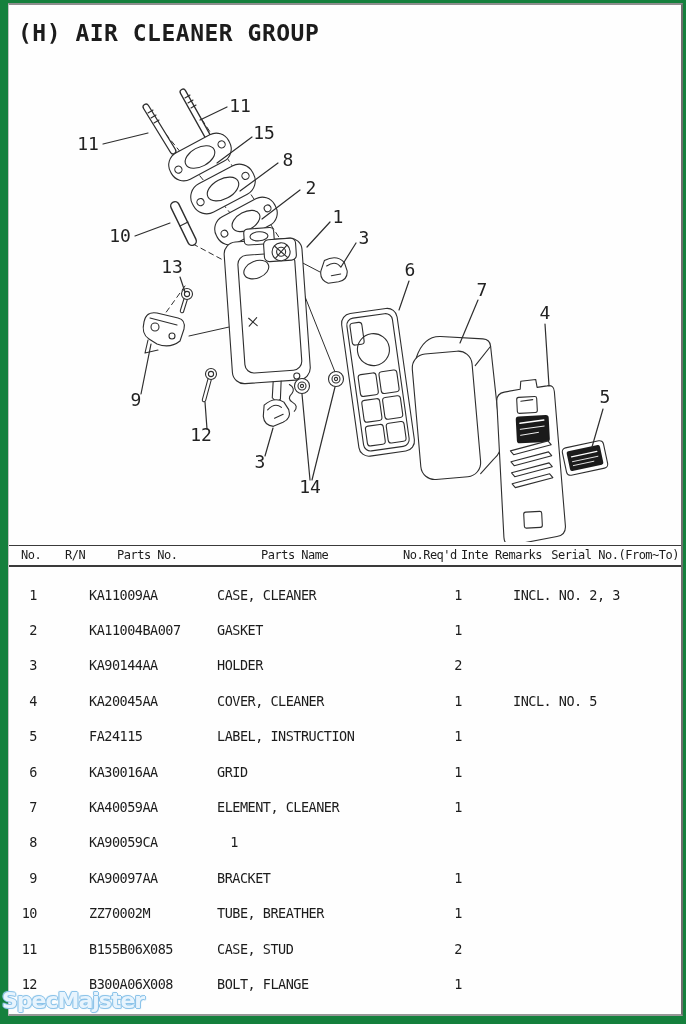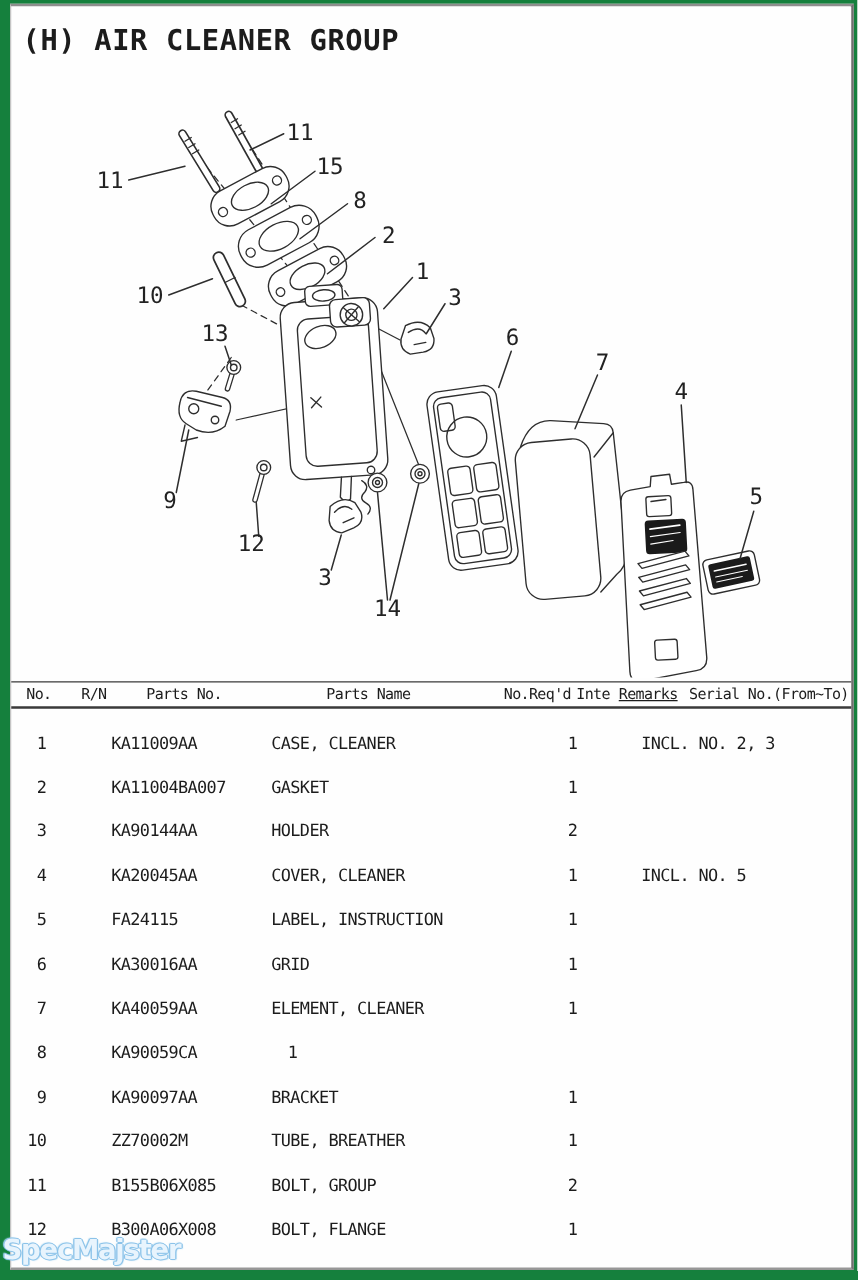--- a/index.html
+++ b/index.html
@@ -25,21 +25,21 @@
   .thead-line-top { position:absolute; left:9px; right:5px; top:545px; height:0; border-top:1.5px solid #3a3a3a; }
   .thead-line-bot { position:absolute; left:9px; right:5px; top:565px; height:0; border-top:2px solid #3a3a3a; }
   .thead { position:absolute; left:9px; right:5px; top:547px; height:18px; font-size:12px; letter-spacing:-0.5px; white-space:nowrap; }
   .thead span { position:absolute; top:1px;text-align:center; }
   .h-no      { left:12px; }
   .h-rn      { left:56px; }
   .h-pno     { left:108px; }
   .h-pname   { left:252px; }
   .h-req     { left:394px; }
   .h-inte    { left:452px; }
-  .h-remarks { left:486px;text-decoration:underline; }
+  .h-remarks { left:486px; }
   .h-serial  { right:2px; }
   .tbody { position:absolute; left:9px; right:5px; top:577px; }
   .tr { display:flex; align-items:center; height:35.4px; font-size:13.5px; letter-spacing:-0.5px; white-space:nowrap; }
   .td { display:block; overflow:visible; }
   .c-no      { width:28px; text-align:right; }
   .c-rn      { width:52px; }
   .c-pno     { width:128px; }
   .c-pname   { width:224px; }
   .c-qty     { width:34px; text-align:center; }
   .c-inte    { width:38px; }
@@ -362,21 +362,21 @@
       <span class="td c-pno">ZZ70002M</span>
       <span class="td c-pname">TUBE, BREATHER</span>
       <span class="td c-qty">1</span>
       <span class="td c-inte"></span>
       <span class="td c-remarks"></span>
     </div>
     <div class="tr">
       <span class="td c-no">11</span>
       <span class="td c-rn"></span>
       <span class="td c-pno">B155B06X085</span>
-      <span class="td c-pname">BOLT, GROUP</span>
+      <span class="td c-pname">CASE, STUD</span>
       <span class="td c-qty">2</span>
       <span class="td c-inte"></span>
       <span class="td c-remarks"></span>
     </div>
     <div class="tr">
       <span class="td c-no">12</span>
       <span class="td c-rn"></span>
       <span class="td c-pno">B300A06X008</span>
       <span class="td c-pname">BOLT, FLANGE</span>
       <span class="td c-qty">1</span>

